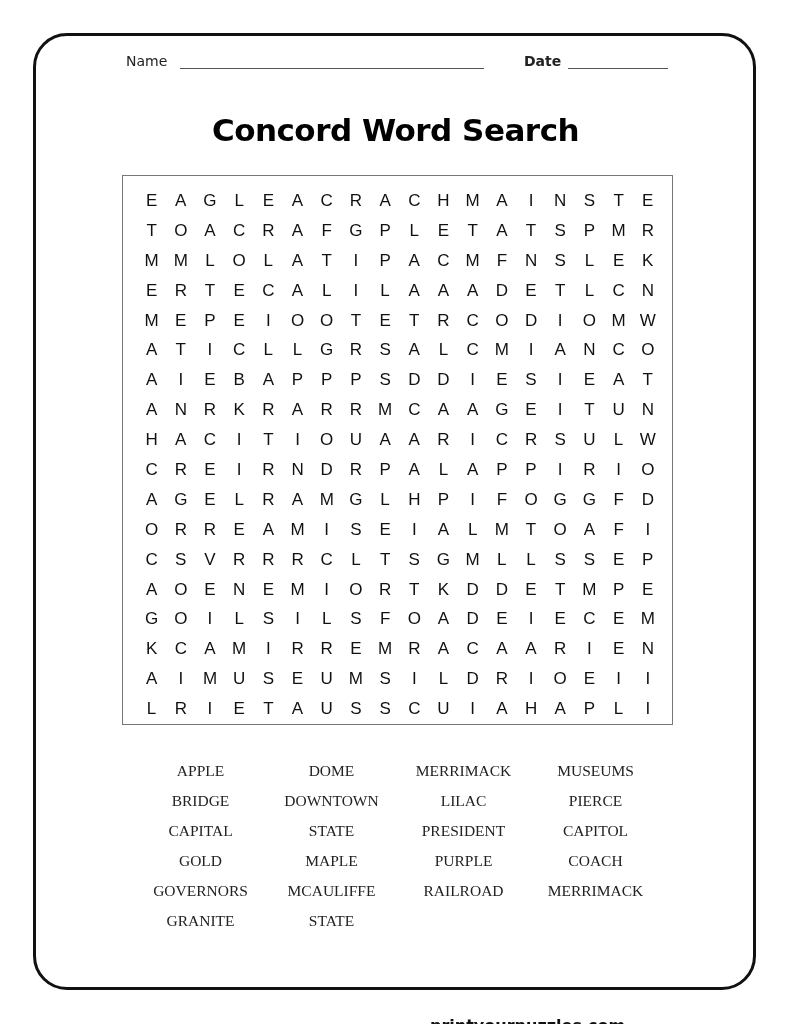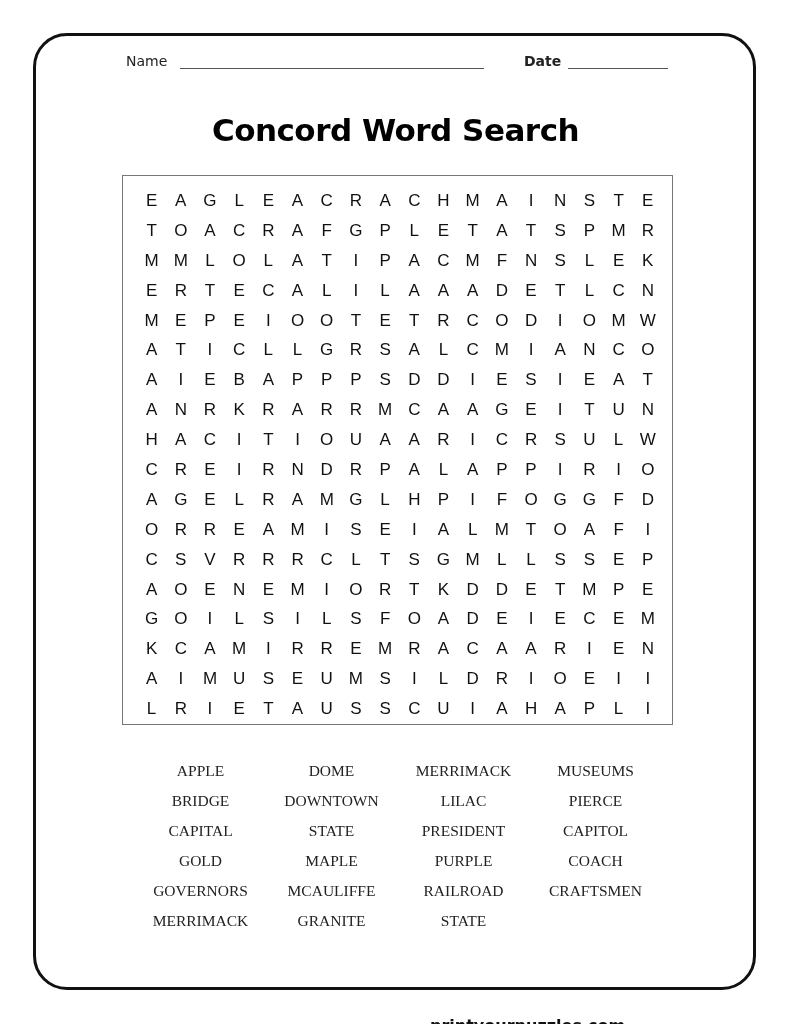--- a/index.html
+++ b/index.html
@@ -398,19 +398,18 @@
     <div class="word">STATE</div>
     <div class="word">PRESIDENT</div>
     <div class="word">CAPITOL</div>
     <div class="word">GOLD</div>
     <div class="word">MAPLE</div>
     <div class="word">PURPLE</div>
     <div class="word">COACH</div>
     <div class="word">GOVERNORS</div>
     <div class="word">MCAULIFFE</div>
     <div class="word">RAILROAD</div>
-    <div class="word">CRAFTSMEN</div>
     <div class="word">MERRIMACK</div>
     <div class="word">GRANITE</div>
     <div class="word">STATE</div>
   </div>
 
 <div class="footer">printyourpuzzles.com</div>
 
 </body></html>

